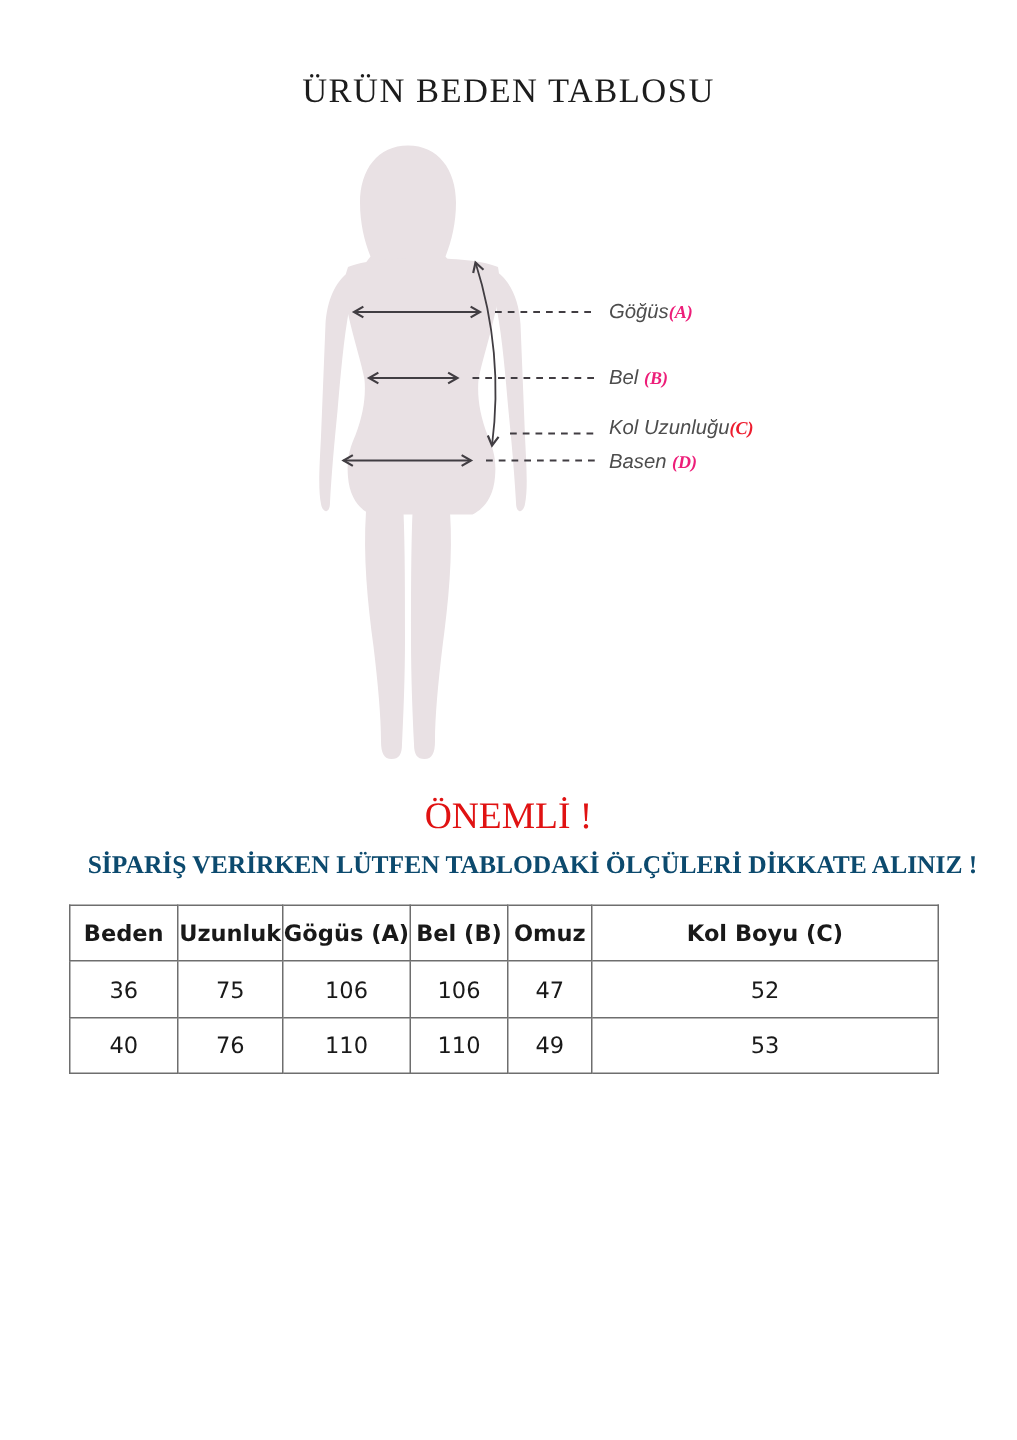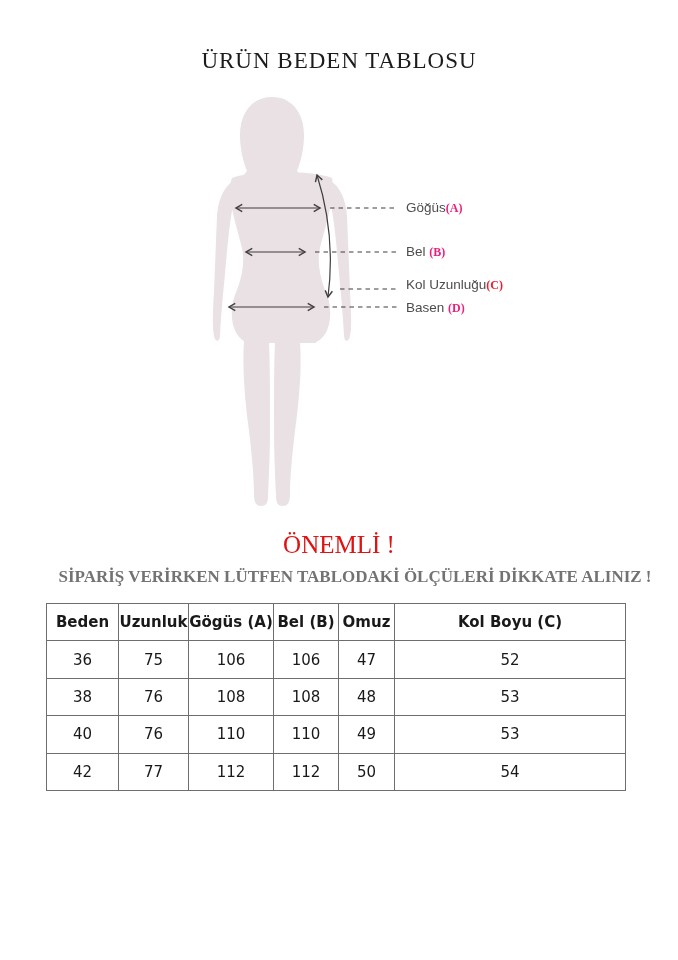--- a/index.html
+++ b/index.html
@@ -11,21 +11,21 @@
     position: absolute; top: 48px; left: 0; width: 100%;
     text-align: center;
     font-family: "Liberation Serif", serif;
     font-size: 23px; letter-spacing: 1px; color: #1c1c1c;
   }
 
   .figure-svg { position: absolute; left: 190px; top: 85px; width: 215px; height: 430px; }
 
   .measure-label {
     position: absolute; left: 406px; height: 16px; line-height: 16px;
-    font-size: 13.5px; color: #4d4d4d; white-space: pre;
+    font-size: 13.5px; color: #4d4d4d; white-space: pre; font-style: italic;
   }
   .measure-label .suffix {
     font-family: "Liberation Serif", serif;
     font-weight: bold; font-size: 12px;
   }
   .lbl-0 { top: 200px; }
   .lbl-1 { top: 244px; }
   .lbl-2 { top: 277px; text-align: right; }
   .lbl-3 { top: 300px; text-align: right; }
 
@@ -102,21 +102,21 @@
       <line x1="134" y1="222" x2="208" y2="222"></line>
     </g>
   </svg>
 
   <div class="measure-label lbl-0"><span>Göğüs</span><span class="suffix" style="color: rgb(237, 30, 121);">(A)</span></div>
   <div class="measure-label lbl-1"><span>Bel </span><span class="suffix" style="color: rgb(237, 30, 121);">(B)</span></div>
   <div class="measure-label lbl-2"><span>Kol Uzunluğu</span><span class="suffix" style="color: rgb(237, 28, 46);">(C)</span></div>
   <div class="measure-label lbl-3"><span>Basen </span><span class="suffix" style="color: rgb(237, 30, 121);">(D)</span></div>
 
   <div class="warn-heading" style="color: rgb(224, 18, 18);">ÖNEMLİ !</div>
-  <div class="warn-message" style="color: #737373; padding-left: 32px;">SİPARİŞ VERİRKEN LÜTFEN TABLODAKİ ÖLÇÜLERİ DİKKATE ALINIZ !</div>
+  <div class="warn-message" style="color: #0c4a6e; padding-left: 32px;">SİPARİŞ VERİRKEN LÜTFEN TABLODAKİ ÖLÇÜLERİ DİKKATE ALINIZ !</div>
 
   <table class="size-table">
     <thead>
       <tr>
         <th class="col-0">Beden</th>
         <th class="col-1">Uzunluk</th>
         <th class="col-2">Gögüs (A)</th>
         <th class="col-3">Bel (B)</th>
         <th class="col-4">Omuz</th>
         <th class="col-5">Kol Boyu (C)</th>
@@ -125,39 +125,23 @@
     <tbody>
       <tr>
         <td>36</td>
         <td>75</td>
         <td>106</td>
         <td>106</td>
         <td>47</td>
         <td>52</td>
       </tr>
       <tr>
-        <td>38</td>
-        <td>76</td>
-        <td>108</td>
-        <td>108</td>
-        <td>48</td>
-        <td>53</td>
-      </tr>
-      <tr>
         <td>40</td>
         <td>76</td>
         <td>110</td>
         <td>110</td>
         <td>49</td>
         <td>53</td>
       </tr>
-      <tr>
-        <td>42</td>
-        <td>77</td>
-        <td>112</td>
-        <td>112</td>
-        <td>50</td>
-        <td>54</td>
-      </tr>
     </tbody>
   </table>
 
 </div>
 
 </body></html>

